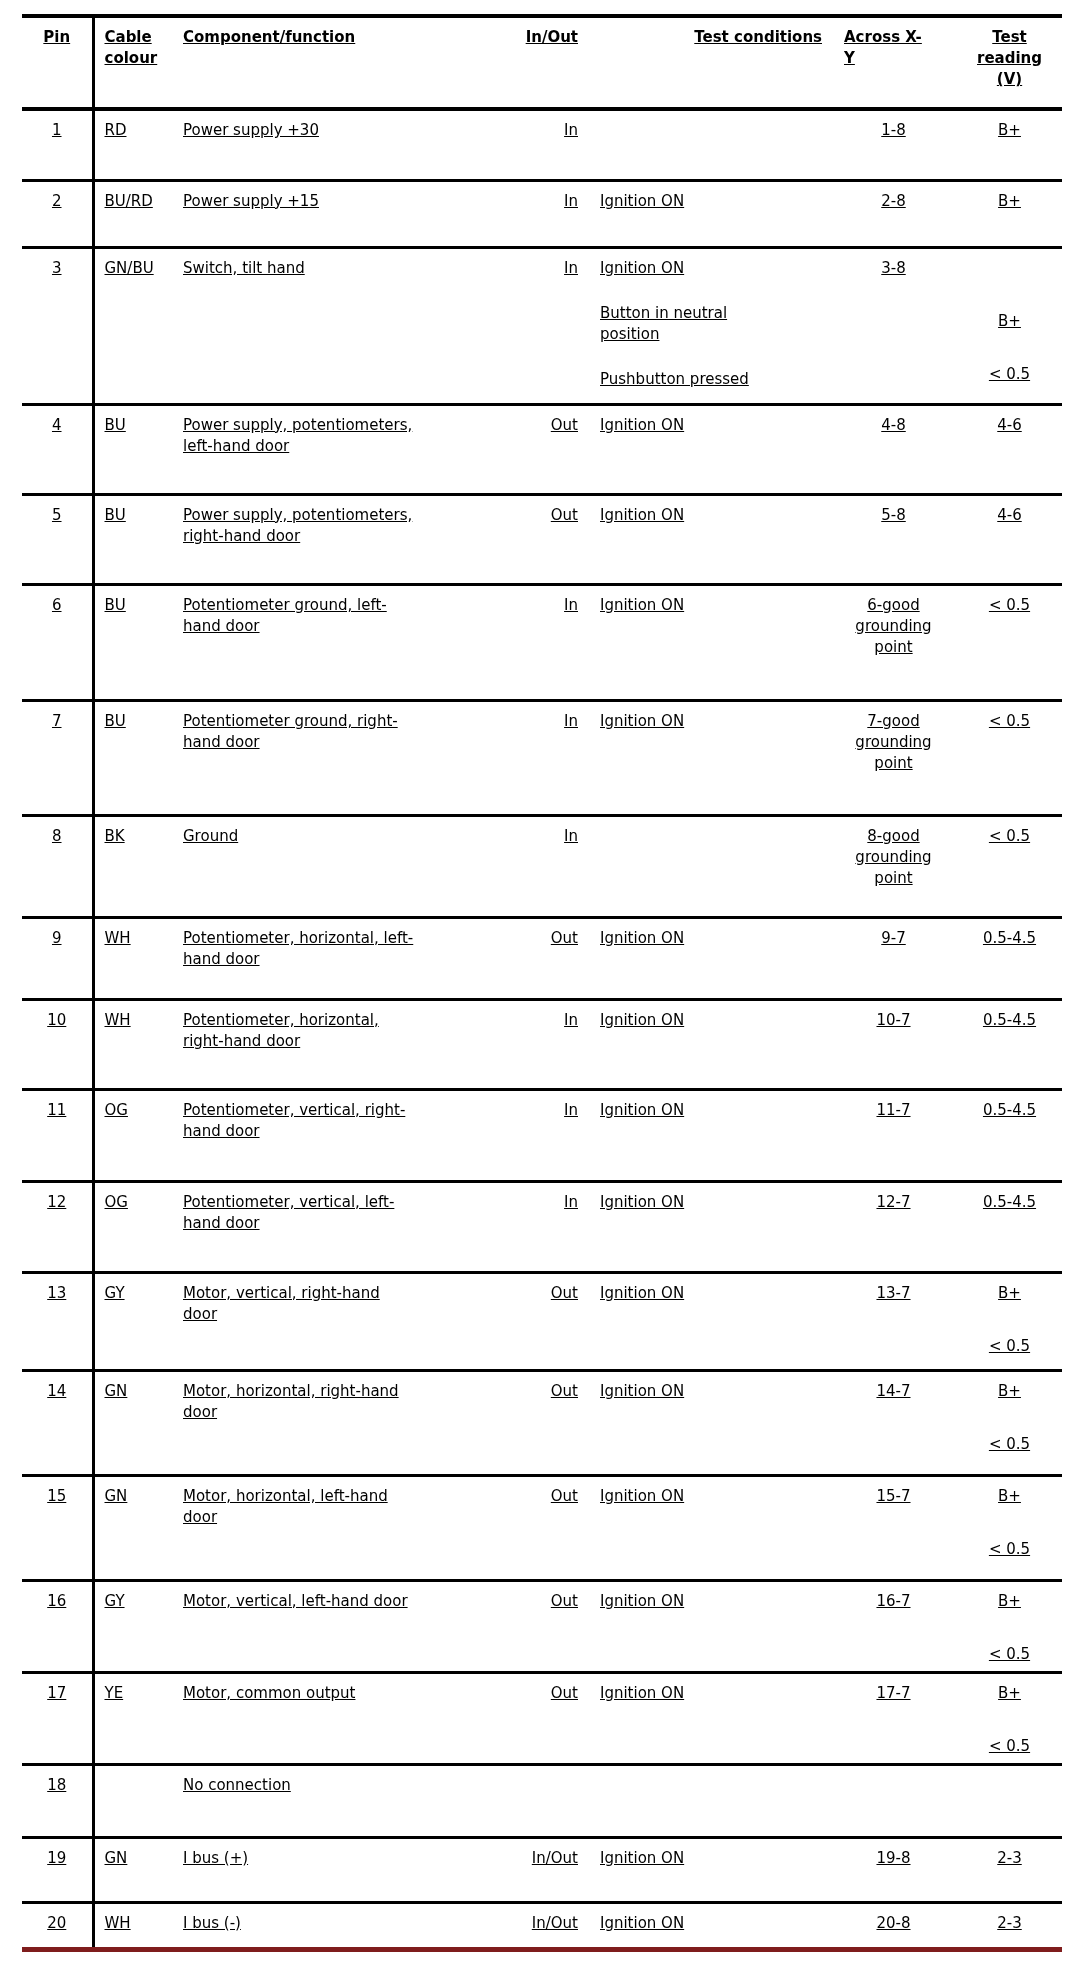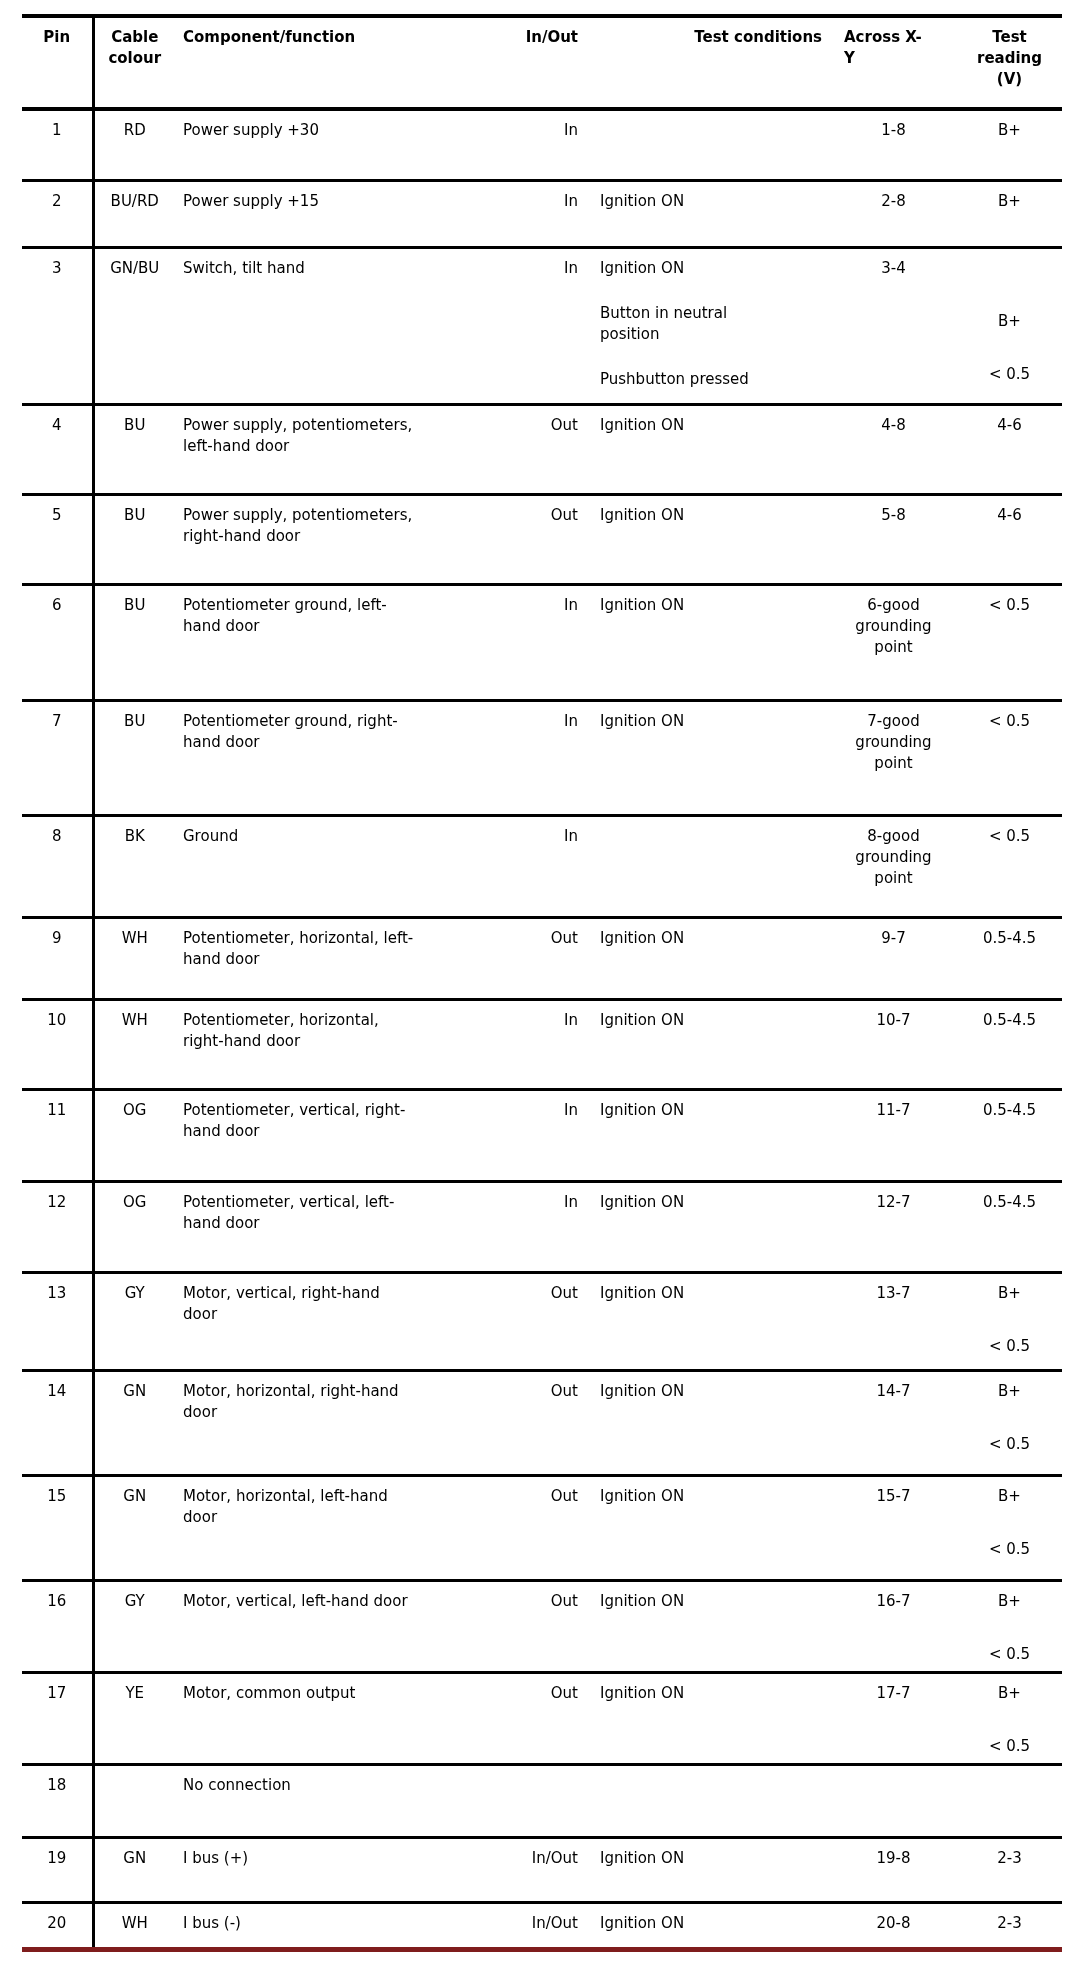--- a/index.html
+++ b/index.html
@@ -12,20 +12,21 @@
     height: 1964px;
     overflow: hidden;
     font-family: "DejaVu Sans", "Liberation Sans", sans-serif;
     color: #000000;
   }
   table.pinout {
     border-collapse: collapse;
     table-layout: fixed;
     width: 1040px;
     margin: 14px 24px 0 22px;
+    text-decoration: underline;
   }
   th, td {
     vertical-align: top;
     padding: 9px 8px 6px 8px;
     font-size: 15px;
     line-height: 21px;
     overflow: hidden;
     word-wrap: break-word;
   }
   thead tr {
@@ -38,21 +39,21 @@
   tbody tr:last-child {
     border-bottom: 5px solid #7f1d1d;
     margin-top: 8px;
   }
   th { font-weight: bold; text-align: left; }
 
   
   th.col-pin, td.col-pin { border-right: 3px solid #000; }
 
   th.col-pin, td.col-pin { text-align: center; padding-left: 2px; padding-right: 2px; }
-  th.col-cable, td.col-cable { padding-left: 10px; white-space: pre-line; text-align: center; }
+  th.col-cable, td.col-cable { padding-left: 10px; white-space: pre-line; }
   th.col-component, td.col-component { padding-left: 10px; padding-right: 70px; white-space: pre-line; }
   th.col-inout, td.col-inout { text-align: right; padding-left: 2px; padding-right: 2px; }
   th.col-conditions { text-align: right; }
   td.col-conditions { padding-left: 20px; padding-right: 40px; }
   th.col-across { padding-left: 14px; white-space: pre-line; }
   td.col-across { text-align: center; padding-left: 6px; padding-right: 6px; white-space: pre-line; }
   th.col-reading { text-align: center; white-space: pre-line; }
   td.col-reading { text-align: center; padding-left: 2px; padding-right: 2px; }
 
   .para { min-height: 21px; white-space: pre-line; }
@@ -117,21 +118,21 @@
           <td class="col-pin">3</td>
           <td class="col-cable">GN/BU</td>
           <td class="col-component">Switch, tilt hand</td>
           <td class="col-inout">In</td>
           <td class="col-conditions">
             <div class="para">Ignition ON</div>
             <div class="para">Button in neutral
 position</div>
             <div class="para">Pushbutton pressed</div>
           </td>
-          <td class="col-across">3-4</td>
+          <td class="col-across">3-8</td>
           <td class="col-reading">
             <div class="para"></div>
             <div class="para">B+</div>
             <div class="para">&lt; 0.5</div>
           </td>
         </tr>
         <tr style="height: 90px;">
           <td class="col-pin">4</td>
           <td class="col-cable">BU</td>
           <td class="col-component">Power supply, potentiometers,

